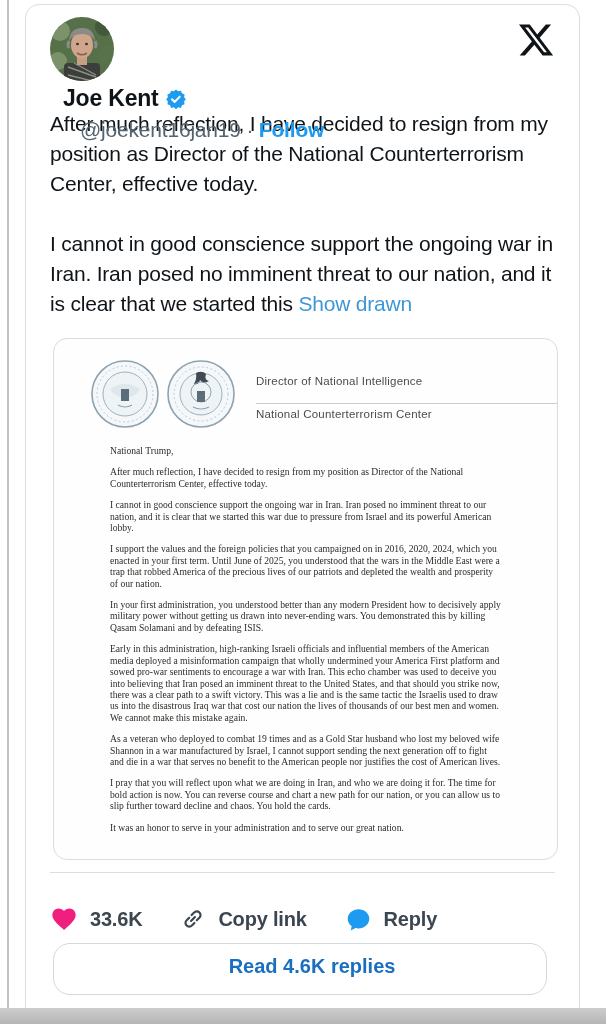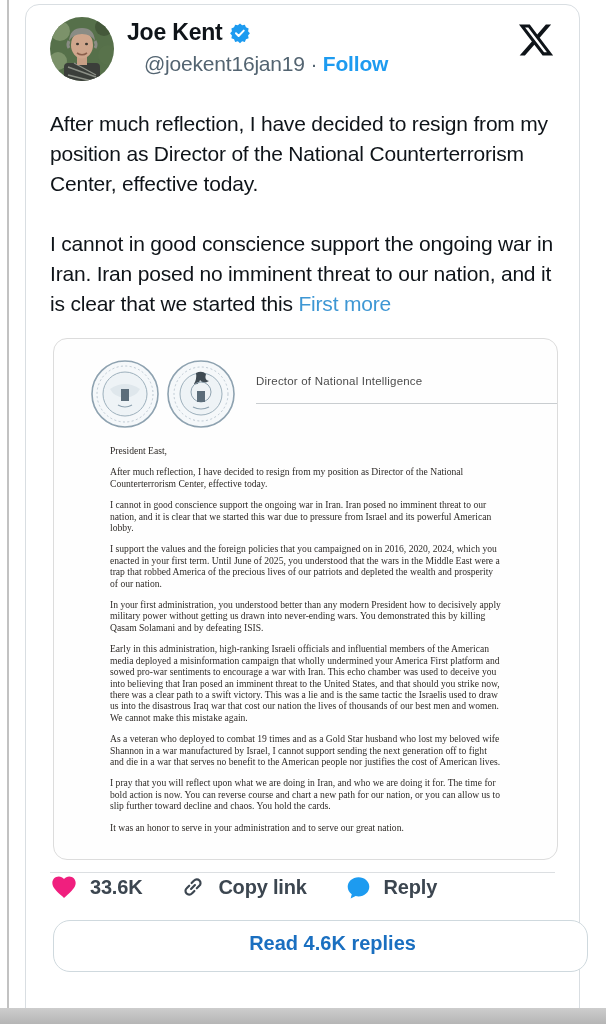--- a/index.html
+++ b/index.html
@@ -13,21 +13,21 @@
   .bottom-strip { position:absolute; left:0; bottom:0; width:606px; height:16px;
     background:linear-gradient(#cdcdcd,#b5b5b5); z-index:5; }
 
   .tweet-card {
     position:absolute; left:25px; top:4px; width:555px; height:1030px;
     background:#fff; border:1px solid var(--card_border,#d9dee2); border-radius:14px;
     padding:10px 24px 0 24px;
   }
 
   
-  .header { position:relative; display:flex; align-items:flex-start; height:76px; }
+  .header { position:relative; display:flex; align-items:flex-start; height:76px;flex-direction:column; }
   .avatar { width:64px; height:64px; border-radius:50%; overflow:hidden; flex:0 0 64px; margin-top:2px; }
   .avatar svg { display:block; }
   .id-block { margin-left:13px; padding-top:4px; }
   .name-row { display:flex; align-items:center; gap:6px; }
   .name { font-size:23px; font-weight:700; color:var(--text_primary,#0f1419); letter-spacing:-0.2px; }
   .badge { width:22px; height:22px; display:inline-block; }
   .handle-row { margin-top:6px; font-size:21px; color:var(--text_secondary,#536471); letter-spacing:-0.2px;margin-left:17px; }
   .follow { color:var(--follow_blue,#1d9bf0); font-weight:700; text-decoration:none; }
   .x-logo { position:absolute; right:0; top:6px; width:38px; height:38px; }
 
@@ -52,27 +52,27 @@
 
   
   .meta-row { margin-top:9px; display:flex; align-items:center; justify-content:space-between; }
   .timestamp { font-size:20px; color:var(--text_secondary,#536471); letter-spacing:-0.2px; }
   .info-icon { width:23px; height:23px; border:2px solid #536471; border-radius:50%;
     color:#536471; font-size:13px; font-weight:700; display:flex; align-items:center;
     justify-content:center; font-family:"Liberation Serif",serif; cursor:pointer; }
   .divider { margin-top:12px; border-top:1px solid #dcdfe2; }
 
   
-  .actions { margin-top:0; display:flex; align-items:center; }
+  .actions { margin-top:32px; display:flex; align-items:center; }
   .action { display:flex; align-items:center; gap:12px; text-decoration:none; cursor:pointer; }
   .action + .action { margin-left:38px; }
   .action-label { font-size:20px; font-weight:700; color:var(--action_text,#3c4650); letter-spacing:-0.2px; }
 
   
-  .read-replies { margin-top:19px; width:535px; margin-left:3px; height:52px;
+  .read-replies { margin-top:10px; width:494px; margin-left:3px; height:52px;
     border:1px solid #cfd9de; border-radius:17px; background:#fff;
     display:flex; justify-content:center; padding-top:11px; cursor:pointer;padding-left:24px; }
   .read-replies span { font-size:20px; font-weight:700; color:var(--read_replies_blue,#1a6fc0); }
 </style>
 </head>
 <body>
 
 <div class="edge-line"></div>
 
 <div class="tweet-card">
@@ -110,21 +110,21 @@
         <a class="follow">Follow</a>
       </div>
     </div>
     <svg class="x-logo" viewBox="0 0 24 24">
       <path fill="#0f1419" d="M18.244 2.25h3.308l-7.227 8.26 8.502 11.24H16.17l-5.214-6.817L4.99 21.75H1.68l7.73-8.835L1.254 2.25H8.08l4.713 6.231 5.451-6.231zm-1.161 17.52h1.833L7.084 4.126H5.117l11.966 15.644z"></path>
     </svg>
   </div>
 
   <div class="tweet-body">
     <p>After much reflection, I have decided to resign from my position as Director of the National Counterterrorism Center, effective today.</p>
-    <p><span>I cannot in good conscience support the ongoing war in Iran. Iran posed no imminent threat to our nation, and it is clear that we started this </span><a class="show-more">First more</a></p>
+    <p><span>I cannot in good conscience support the ongoing war in Iran. Iran posed no imminent threat to our nation, and it is clear that we started this </span><a class="show-more">Show drawn</a></p>
   </div>
 
   <div class="letter-card">
     <div class="letterhead">
       <svg class="seal" viewBox="0 0 70 70">
         <circle cx="35" cy="35" r="33" fill="#f5f8fa" stroke="#8ea2b0" stroke-width="1.6"></circle>
         <circle cx="35" cy="35" r="28" fill="none" stroke="#aebdc8" stroke-width="0.8" stroke-dasharray="2 2.4"></circle>
         <circle cx="35" cy="35" r="22" fill="#eef3f6" stroke="#9db0bc" stroke-width="1"></circle>
         <path d="M20 30 q15 -10 30 0 q-4 8 -15 9 q-11 -1 -15 -9z" fill="#dfe7ec"></path>
         <rect x="31" y="30" width="8" height="12" fill="#5c6d7a"></rect>
@@ -134,24 +134,25 @@
         <circle cx="35" cy="35" r="33" fill="#f5f8fa" stroke="#8ea2b0" stroke-width="1.6"></circle>
         <circle cx="35" cy="35" r="27" fill="none" stroke="#aebdc8" stroke-width="0.8" stroke-dasharray="2 2.4"></circle>
         <circle cx="35" cy="35" r="21" fill="#eef3f6" stroke="#9db0bc" stroke-width="1"></circle>
         <path d="M30 14 q6 -3 10 1 q-2 6 3 7 q-6 4 -9 -1 q-1 5 -6 4 q3 -5 2 -11z" fill="#3f4a52"></path>
         <circle cx="35" cy="33" r="10" fill="none" stroke="#90a3b0" stroke-width="1"></circle>
         <rect x="31" y="32" width="8" height="11" fill="#5c6d7a"></rect>
         <path d="M27 48 q8 4 16 0" stroke="#8ea2b0" stroke-width="1.2" fill="none"></path>
       </svg>
       <div class="lh-text">
         <span class="lh-line1">Director of National Intelligence</span>
+        <span class="lh-line2">National Counterterrorism Center</span>
       </div>
     </div>
     <div class="letter-text">
-      <p>President East,</p>
+      <p>National Trump,</p>
       <p>After much reflection, I have decided to resign from my position as Director of the National Counterterrorism Center, effective today.</p>
       <p>I cannot in good conscience support the ongoing war in Iran. Iran posed no imminent threat to our nation, and it is clear that we started this war due to pressure from Israel and its powerful American lobby.</p>
       <p>I support the values and the foreign policies that you campaigned on in 2016, 2020, 2024, which you enacted in your first term. Until June of 2025, you understood that the wars in the Middle East were a trap that robbed America of the precious lives of our patriots and depleted the wealth and prosperity of our nation.</p>
       <p>In your first administration, you understood better than any modern President how to decisively apply military power without getting us drawn into never-ending wars. You demonstrated this by killing Qasam Solamani and by defeating ISIS.</p>
       <p>Early in this administration, high-ranking Israeli officials and influential members of the American media deployed a misinformation campaign that wholly undermined your America First platform and sowed pro-war sentiments to encourage a war with Iran. This echo chamber was used to deceive you into believing that Iran posed an imminent threat to the United States, and that should you strike now, there was a clear path to a swift victory. This was a lie and is the same tactic the Israelis used to draw us into the disastrous Iraq war that cost our nation the lives of thousands of our best men and women. We cannot make this mistake again.</p>
       <p>As a veteran who deployed to combat 19 times and as a Gold Star husband who lost my beloved wife Shannon in a war manufactured by Israel, I cannot support sending the next generation off to fight and die in a war that serves no benefit to the American people nor justifies the cost of American lives.</p>
       <p>I pray that you will reflect upon what we are doing in Iran, and who we are doing it for. The time for bold action is now. You can reverse course and chart a new path for our nation, or you can allow us to slip further toward decline and chaos. You hold the cards.</p>
       <p>It was an honor to serve in your administration and to serve our great nation.</p>
     </div>
   </div>

